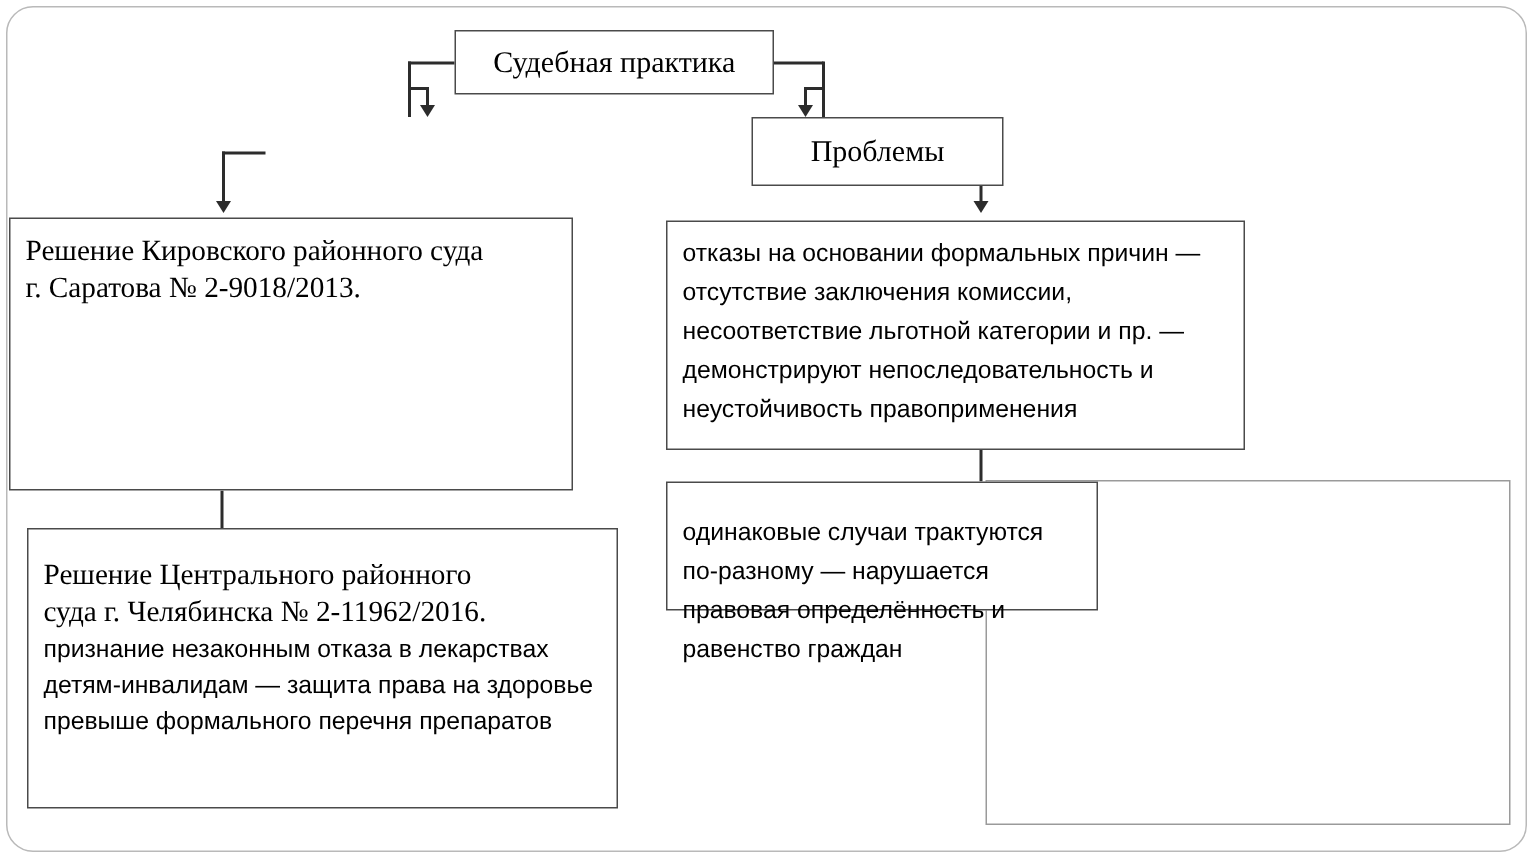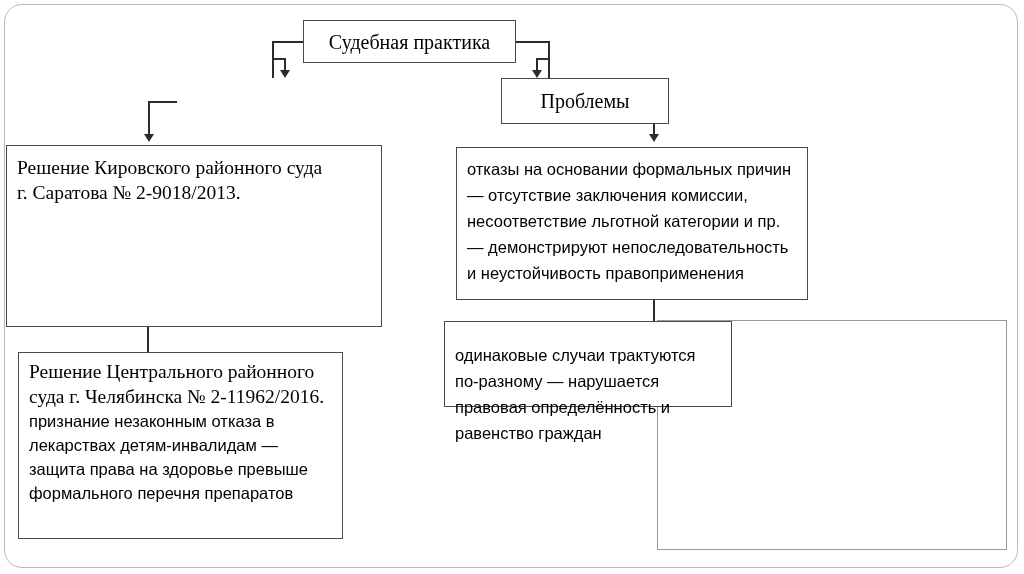--- a/index.html
+++ b/index.html
@@ -139,27 +139,27 @@
   <div class="ln v" style="left:653px; top:101px; height:36px;"></div>
   <div class="arrow-down" style="left:649px; top:134px;"></div>
 
   <div class="node card" style="left:6px; top:145px; width:376px; height:182px;">
     <span class="head">Решение Кировского районного суда</span>
     <span class="head">г. Саратова № 2-9018/2013.</span>
   </div>
 
   <div class="ln v" style="left:147px; top:327px; height:26px;"></div>
 
-  <div class="node card" style="left:18px; top:352px; width:325px; height:187px; padding-top:6px;">
+  <div class="node card" style="left:18px; top:352px; width:394px; height:187px; padding-top:18px;">
     <span class="head">Решение Центрального районного</span>
     <span class="head">суда г. Челябинска № 2-11962/2016.</span>
     <span class="body">признание незаконным отказа в лекарствах детям-инвалидам — защита права на здоровье превыше формального перечня препаратов</span>
   </div>
 
-  <div class="node card" style="left:456px; top:147px; width:352px; height:153px; padding-top:8px;">
+  <div class="node card" style="left:444px; top:147px; width:386px; height:153px; padding-top:8px;">
     <span class="body only">отказы на основании формальных причин — отсутствие заключения комиссии, несоответствие льготной категории и пр. — демонстрируют непоследовательность и неустойчивость правоприменения</span>
   </div>
 
   <div class="ln v" style="left:653px; top:300px; height:21px;"></div>
 
   <div class="node ghost" style="left:657px; top:320px; width:350px; height:230px;">
     <span></span>
   </div>
 
   <div class="node card" style="left:444px; top:321px; width:288px; height:86px; padding-top:20px;">

